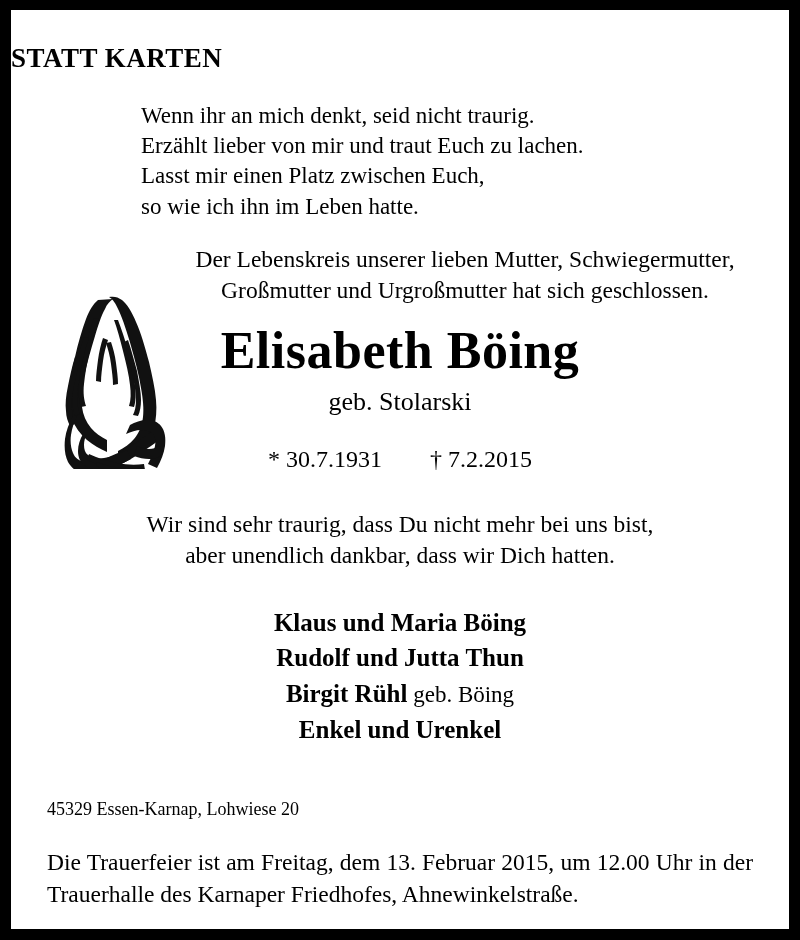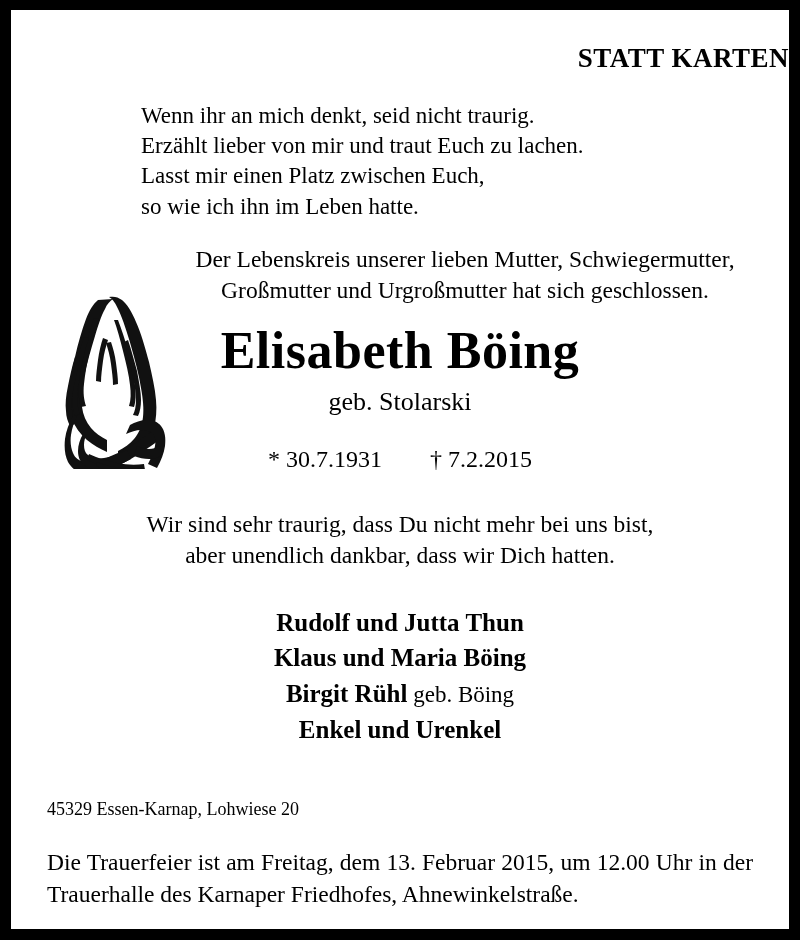--- a/index.html
+++ b/index.html
@@ -27,21 +27,21 @@
     box-sizing: border-box;
     width: 100%;
     height: 100%;
     background: #ffffff;
     position: relative;
     overflow: hidden;
   }
 
   
   .statt-karten {
-    text-align: right;
+    text-align: left;
     font-weight: bold;
     font-size: 27px;
     letter-spacing: 0.5px;
     margin: 0;
     padding-top: 35px;
     line-height: 1.0;
   }
 
   
   .verse {
@@ -201,22 +201,22 @@
     <div class="dates">
       <span class="date-birth">* 30.7.1931</span><span class="date-death">† 7.2.2015</span>
     </div>
 
     <div class="gratitude">
       <div class="gratitude-line">Wir sind sehr traurig, dass Du nicht mehr bei uns bist,</div>
       <div class="gratitude-line">aber unendlich dankbar, dass wir Dich hatten.</div>
     </div>
 
     <div class="survivors">
+      <div class="survivor-line"><span>Klaus und Maria Böing</span><span class="survivor-suffix"></span></div>
       <div class="survivor-line"><span>Rudolf und Jutta Thun</span><span class="survivor-suffix"></span></div>
-      <div class="survivor-line"><span>Klaus und Maria Böing</span><span class="survivor-suffix"></span></div>
       <div class="survivor-line"><span>Birgit Rühl</span><span class="survivor-suffix"> geb. Böing</span></div>
       <div class="survivor-line"><span>Enkel und Urenkel</span><span class="survivor-suffix"></span></div>
     </div>
 
     <div class="address">45329 Essen-Karnap, Lohwiese 20</div>
 
     <div class="funeral"><span>Die Trauerfeier ist am Freitag, dem 13. Februar 2015, um 12.00 Uhr in der Trauerhalle des Karnaper Friedhofes, Ahnewinkelstraße.</span></div>
 
   </div>
 </div>

